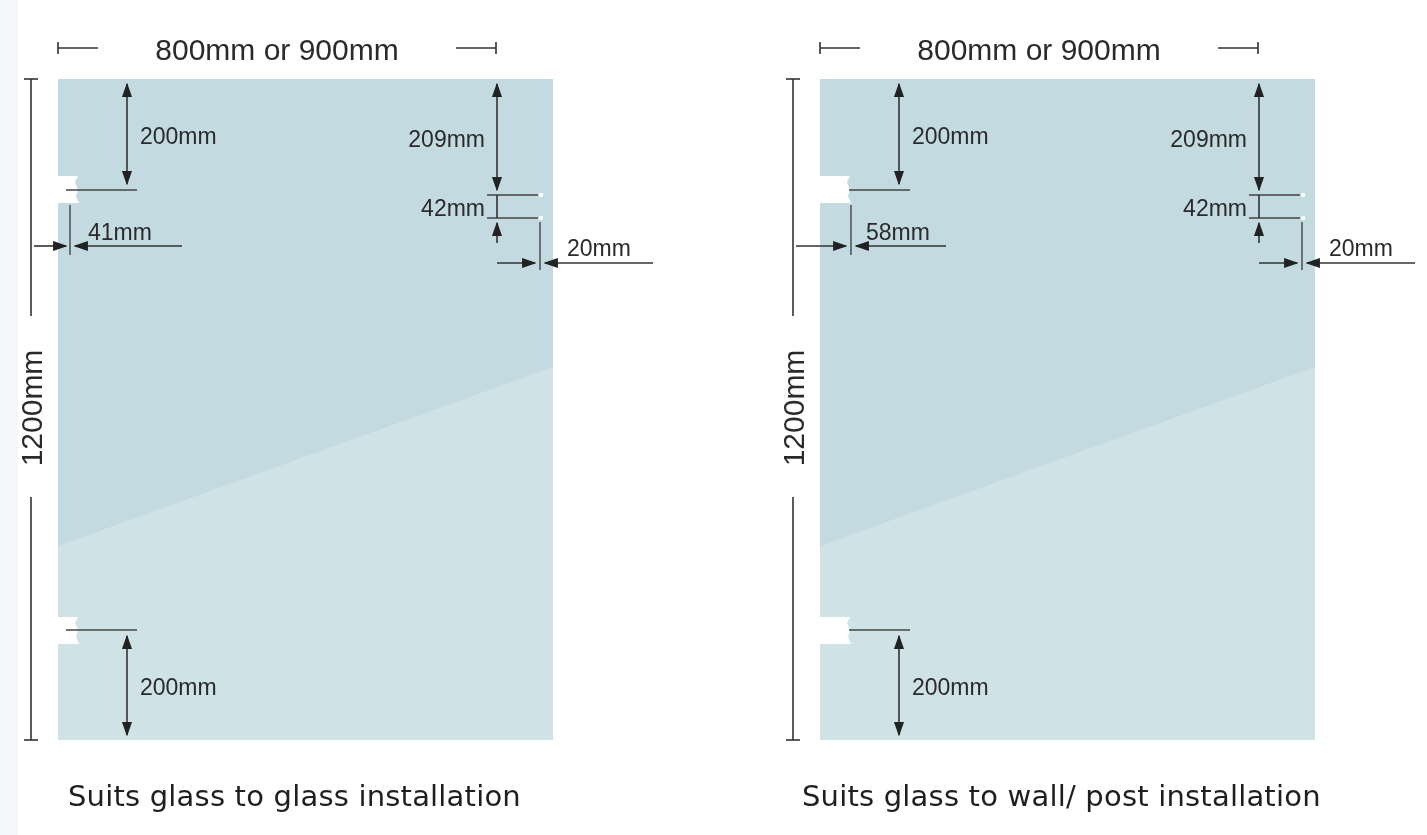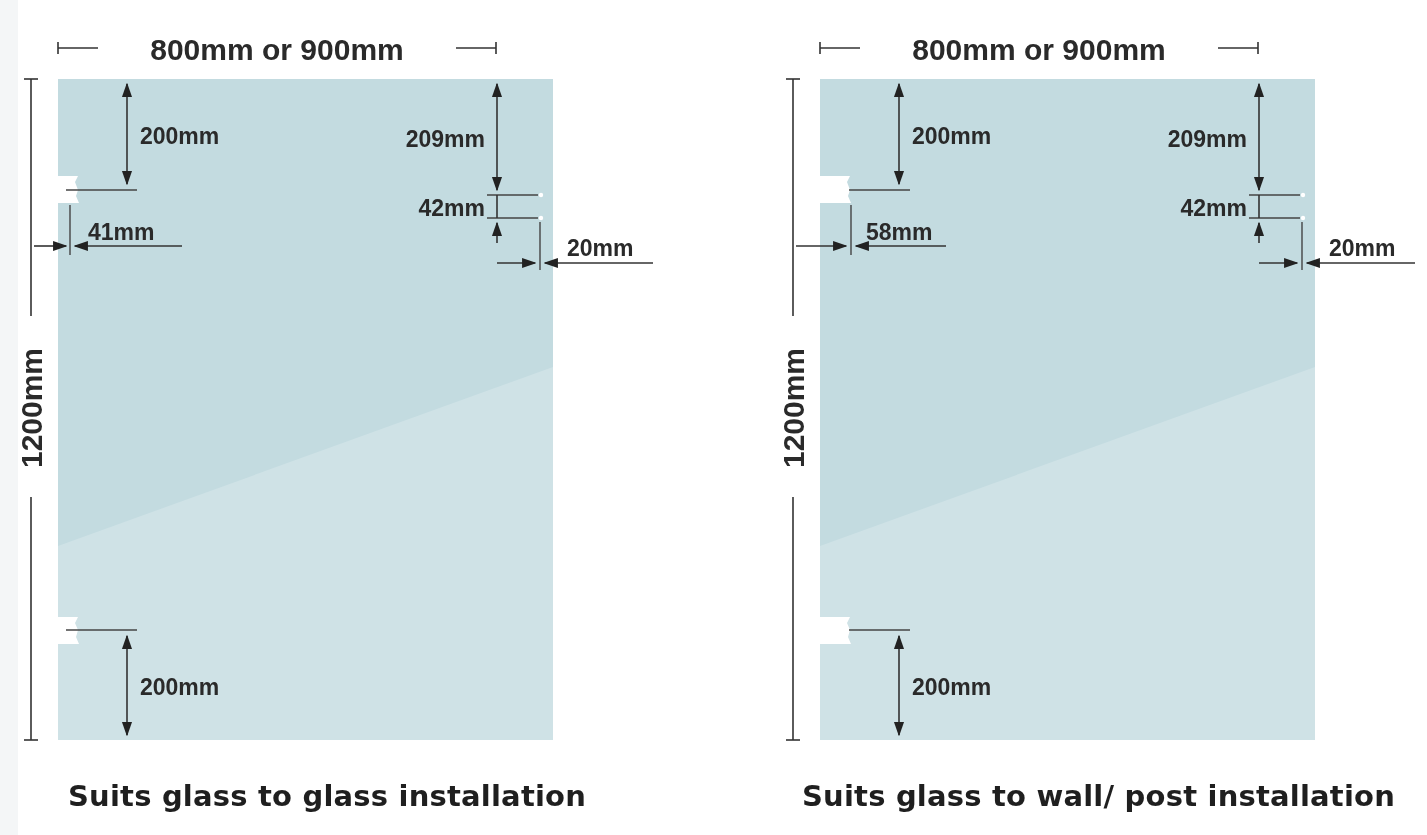--- a/index.html
+++ b/index.html
@@ -1,17 +1,17 @@
 <!DOCTYPE html>
 <html><head>
   <meta charset="utf-8">
   <style>
     html, body { margin: 0; padding: 0; background: #ffffff; }
     body { width: 1427px; height: 835px; overflow: hidden; position: relative; font-family: "Liberation Sans", "DejaVu Sans", sans-serif; }
-    .stage { position: absolute; left: 0; top: 0; width: 1427px; height: 835px; font-weight: bold; }
+    .stage { position: absolute; left: 0; top: 0; width: 1427px; height: 835px; }
     svg text { font-family: "Liberation Sans", "DejaVu Sans", sans-serif; fill: #2a2a2a; }
     .dim-line { stroke: #333333; stroke-width: 1.6; fill: none; }
     .leader { stroke: #444444; stroke-width: 1.4; fill: none; }
     .arrow { fill: #222222; }
     .label-lg { font-size: 30px; }
     .label-md { font-size: 23px; }
     .caption { font-size: 29px; font-family: "DejaVu Sans", "Liberation Sans", sans-serif; fill: #1f1f1f; letter-spacing: 0.2px; }
     .left-edge-fade { fill: #f4f6f7; }
   </style>
 </head>

